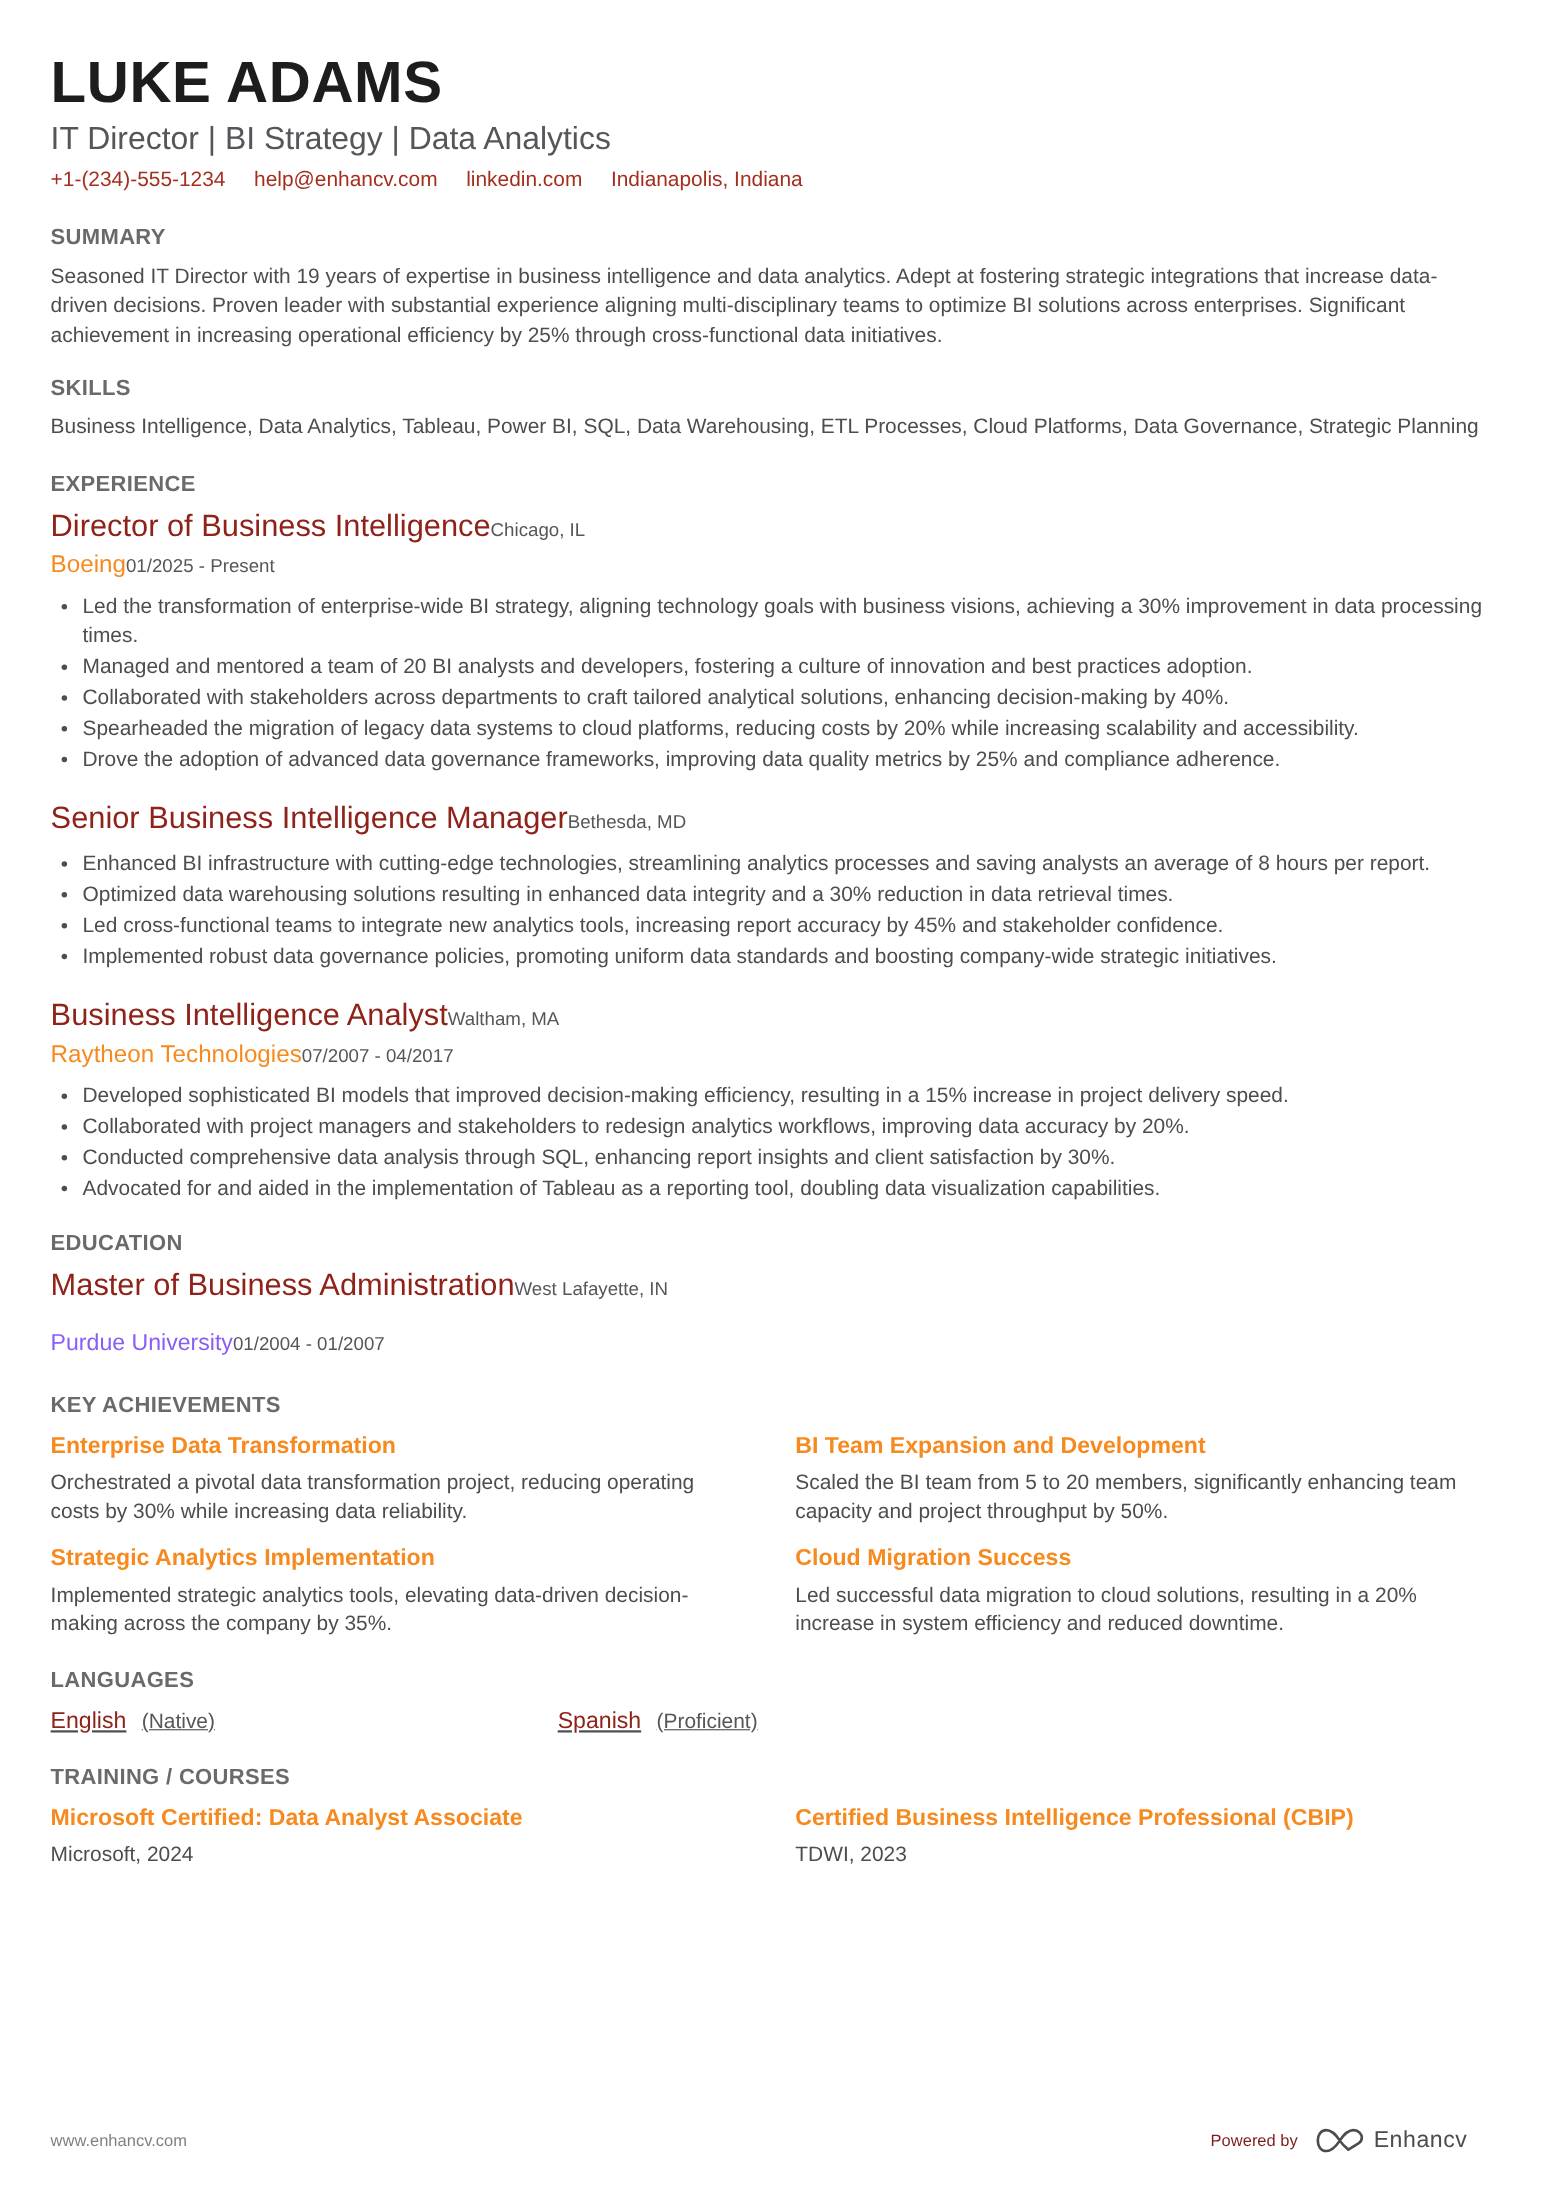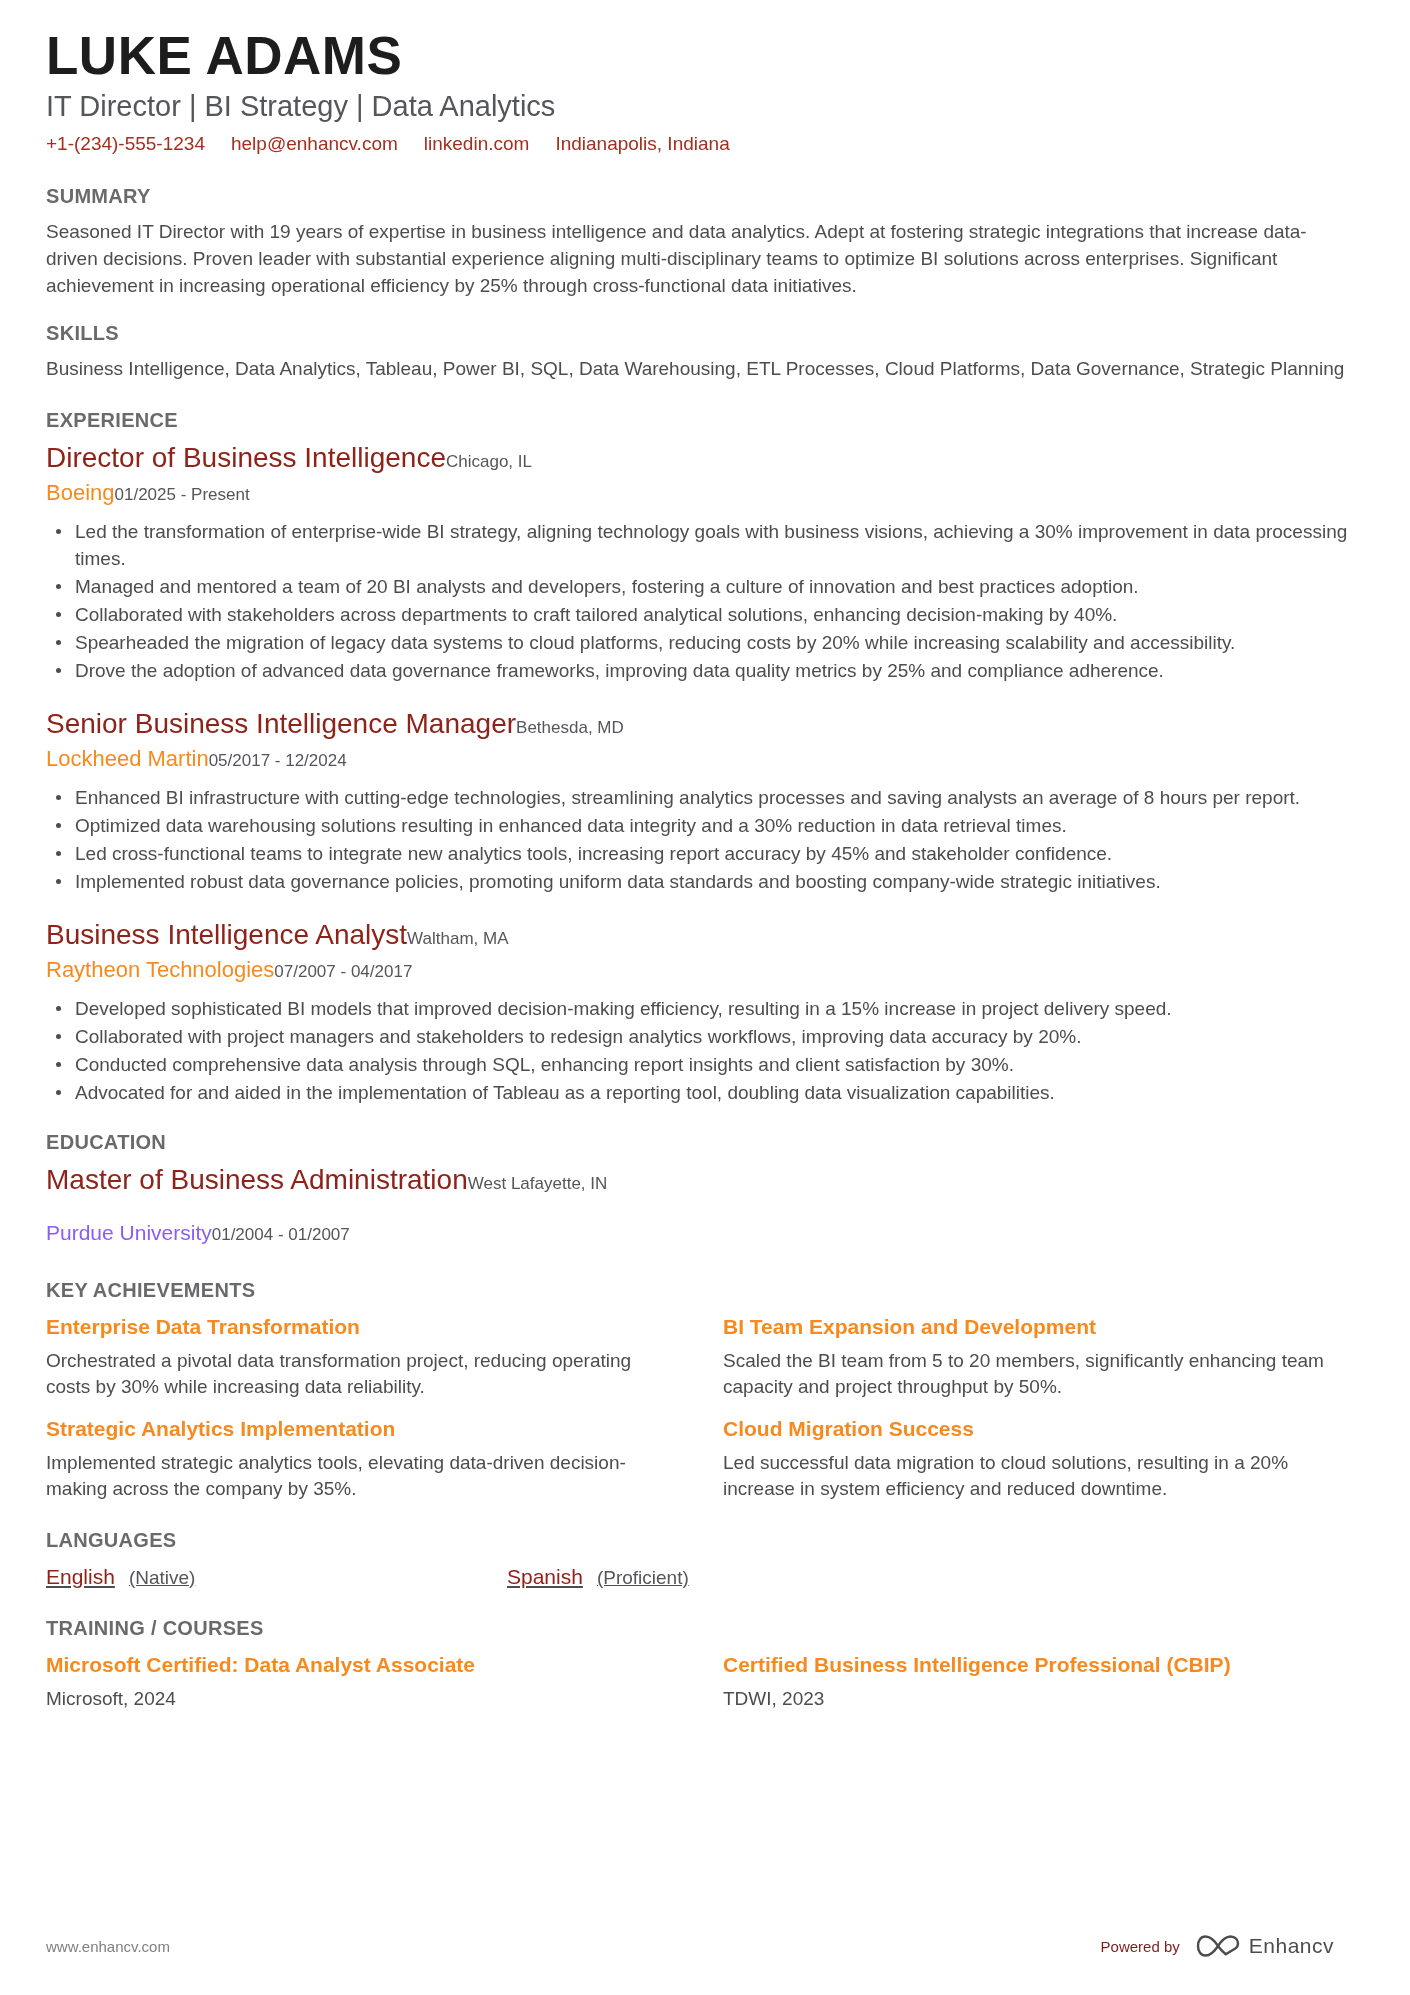--- a/index.html
+++ b/index.html
@@ -5,21 +5,21 @@
   * { margin: 0; padding: 0; box-sizing: border-box; }
   html, body { width: 1410px; }
   body {
     height: 1995px;
     background: #ffffff;
     font-family: "Liberation Sans", sans-serif;
     color: #4c4d4f;
     position: relative;
     overflow: hidden;
   }
-  .page { padding: 28px 58px 0 46px; }
+  .page { padding: 48px 58px 0 46px; }
 
   
   .person-name {
     font-size: 53px;
     font-weight: bold;
     color: #1d1d1d;
     letter-spacing: 0.5px;
     line-height: 1.05;
     margin-bottom: 4px;
   }
@@ -205,24 +205,20 @@
         <li>Collaborated with stakeholders across departments to craft tailored analytical solutions, enhancing decision-making by 40%.</li>
         <li>Spearheaded the migration of legacy data systems to cloud platforms, reducing costs by 20% while increasing scalability and accessibility.</li>
         <li>Drove the adoption of advanced data governance frameworks, improving data quality metrics by 25% and compliance adherence.</li>
       </ul>
     </div>
 
     <div class="job">
       <div class="job-row">
         <div class="job-title">Senior Business Intelligence Manager</div>
         <div class="job-meta">Bethesda, MD</div>
-      </div>
-      <div class="job-row">
-        <div class="company-name">Lockheed Martin</div>
-        <div class="job-meta">05/2017 - 12/2024</div>
       </div>
       <ul class="bullets">
         <li>Enhanced BI infrastructure with cutting-edge technologies, streamlining analytics processes and saving analysts an average of 8 hours per report.</li>
         <li>Optimized data warehousing solutions resulting in enhanced data integrity and a 30% reduction in data retrieval times.</li>
         <li>Led cross-functional teams to integrate new analytics tools, increasing report accuracy by 45% and stakeholder confidence.</li>
         <li>Implemented robust data governance policies, promoting uniform data standards and boosting company-wide strategic initiatives.</li>
       </ul>
     </div>
 
     <div class="job">

